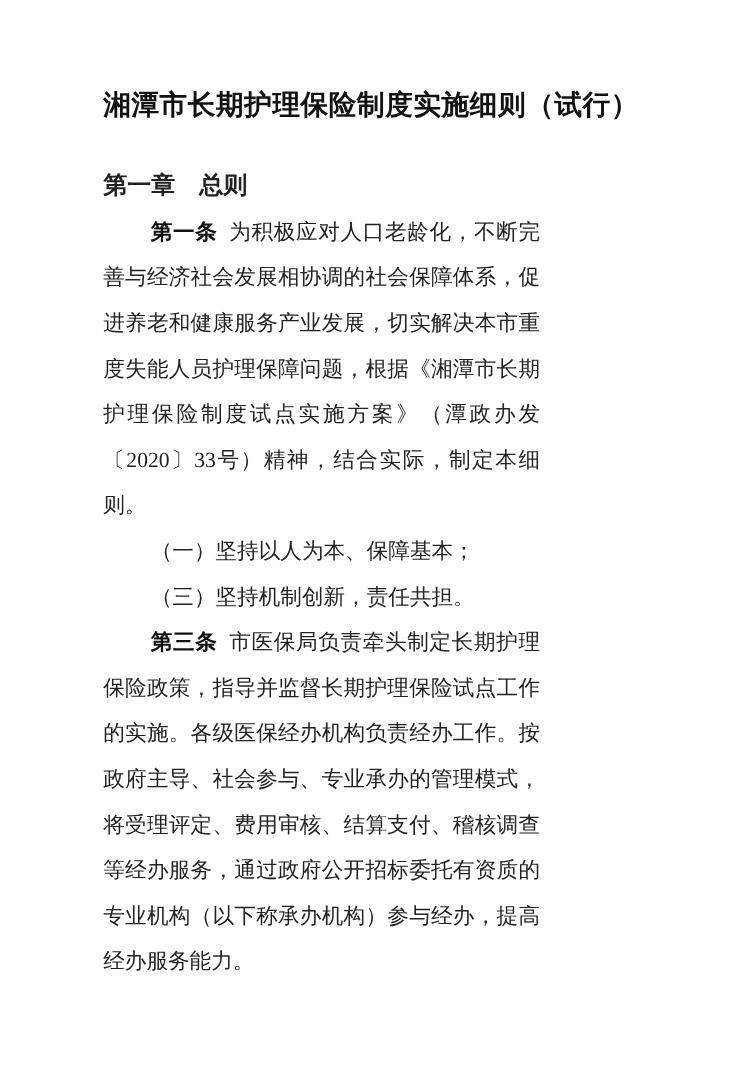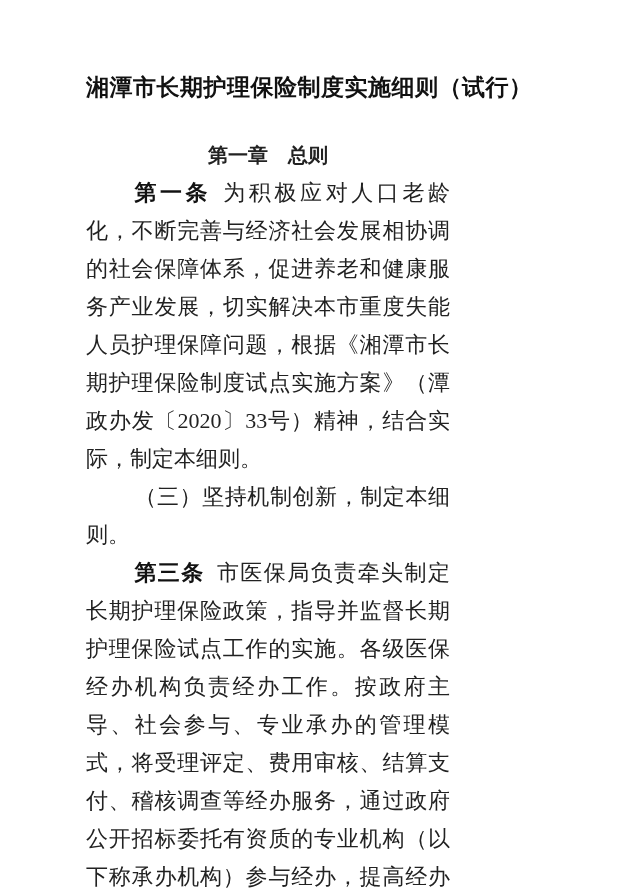--- a/index.html
+++ b/index.html
@@ -26,29 +26,29 @@
     text-align: center;
     white-space: nowrap;
     letter-spacing: 0.5px;
     color: #111;
   }
   .chapter-heading {
     margin: 34px 0 4px 0;
     font-size: 20px;
     font-weight: 700;
     line-height: 30px;
-    text-align: center;
+    text-align: left;
     color: #222;
   }
   .body-text {
     margin-top: 2px;
   }
   .para {
     margin: 0;
-    font-size: 22px;
+    font-size: 18px;
     line-height: 38px;
     text-align: justify;
     text-indent: 2.2em;
     color: #222;
   }
   .para .lead {
     font-weight: 700;
     margin-right: 0.55em;
     color: #111;
   }
@@ -60,21 +60,22 @@
 
   <h1 class="doc-title">湘潭市长期护理保险制度实施细则（试行）</h1>
 
   <h2 class="chapter-heading">第一章　总则</h2>
 
   <div class="body-text">
 
     <p class="para"><span class="lead">第一条</span><span>为积极应对人口老龄化，不断完善与经济社会发展相协调的社会保障体系，促进养老和健康服务产业发展，切实解决本市重度失能人员护理保障问题，根据《湘潭市长期护理保险制度试点实施方案》（潭政办发〔2020〕33号）精神，结合实际，制定本细则。</span></p>
 
 
+    <p class="para"><span>（一）坚持以人为本、保障基本；</span></p>
 
 
-    <p class="para"><span>（三）坚持机制创新，制定本细则。</span></p>
+    <p class="para"><span>（三）坚持机制创新，责任共担。</span></p>
 
     <p class="para"><span class="lead">第三条</span><span>市医保局负责牵头制定长期护理保险政策，指导并监督长期护理保险试点工作的实施。各级医保经办机构负责经办工作。按政府主导、社会参与、专业承办的管理模式，将受理评定、费用审核、结算支付、稽核调查等经办服务，通过政府公开招标委托有资质的专业机构（以下称承办机构）参与经办，提高经办服务能力。</span></p>
 
   </div>
 
 </div>
 
 </body></html>

